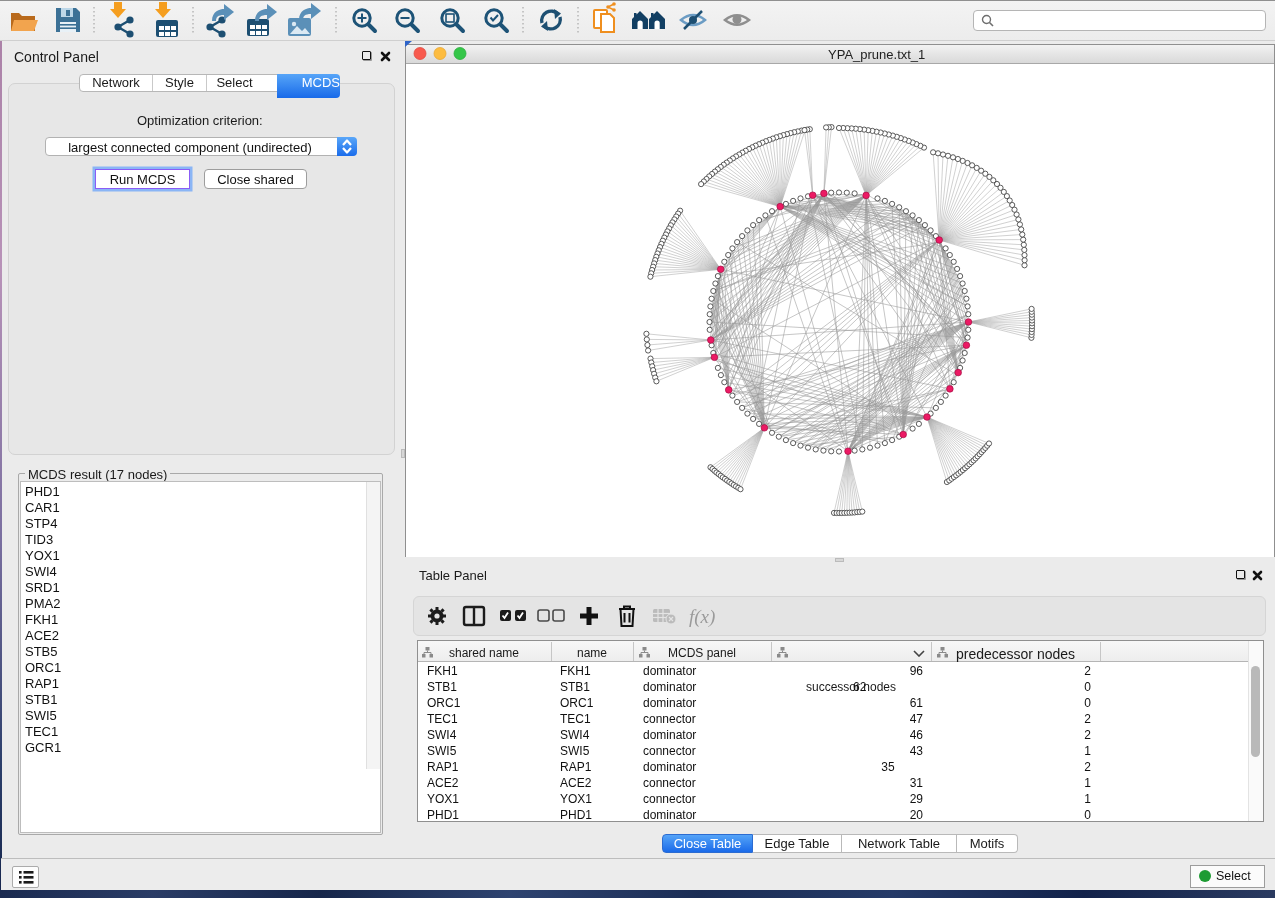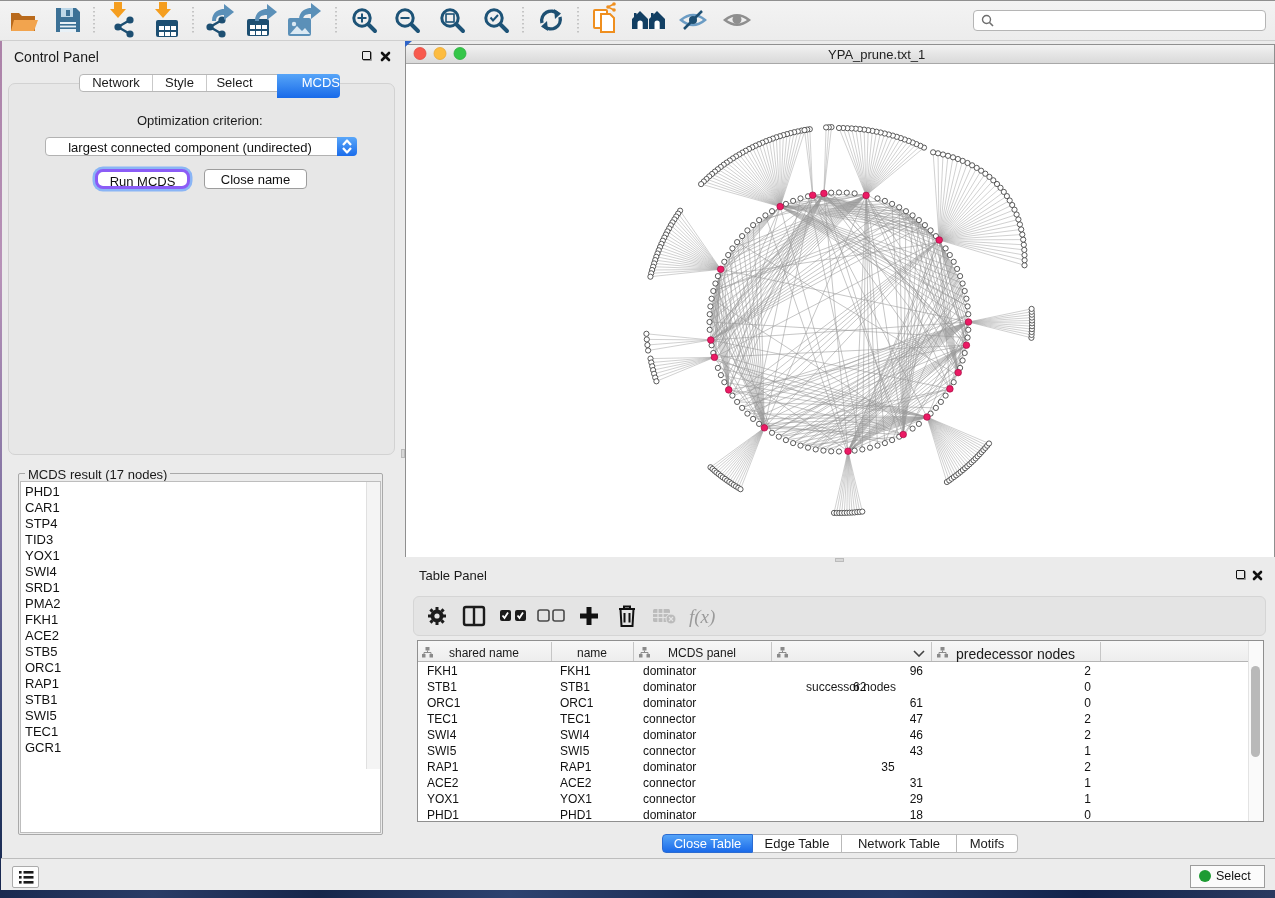--- a/index.html
+++ b/index.html
@@ -181,22 +181,22 @@
 <div class="abs" style="left:45px;top:137px;width:311px;height:19px;background:#fff;border:1px solid #b2b2b2;border-radius:4px">
   <div class="abs" style="left:0;top:2px;width:288px;text-align:center;font-size:13px;color:#111">largest connected component (undirected)</div>
   <div class="abs" style="left:291px;top:-1px;width:20px;height:19px;background:linear-gradient(#5aa7f9,#1a6ceb);border-radius:0 4px 4px 0">
     <svg width="20" height="19">
         <path d="M6 8 L10 3.5 L14 8" fill="none" stroke="#fff" stroke-width="2.2" stroke-linejoin="round"></path>
         <path d="M6 11 L10 15.5 L14 11" fill="none" stroke="#fff" stroke-width="2.2" stroke-linejoin="round"></path>
       </svg>
   </div>
 </div>
 
-<div class="abs" style="left:95px;top:169px;width:95px;height:20px;background:#fff;border:3px solid #8b5cf6;border-radius:8px;box-shadow:0 0 0 2.5px #8ab5f5;text-align:center;line-height:19px;font-size:13px;color:#111">Run MCDS</div>
-<div class="abs" style="left:204px;top:169px;width:103px;height:20px;background:#fff;border:1px solid #9d9d9d;border-radius:4px;text-align:center;line-height:19px;font-size:13px;color:#111">Close name</div>
+<div class="abs" style="left:95px;top:169px;width:95px;height:20px;background:#fff;border:1px solid #8b5cf6;border-radius:0;box-shadow:0 0 0 2.5px #8ab5f5;text-align:center;line-height:19px;font-size:13px;color:#111">Run MCDS</div>
+<div class="abs" style="left:204px;top:169px;width:103px;height:20px;background:#fff;border:1px solid #9d9d9d;border-radius:4px;text-align:center;line-height:19px;font-size:13px;color:#111">Close shared</div>
 
 <div class="abs" style="left:18px;top:473px;width:365px;height:362px;border:1px solid #a9a9a9;border-radius:2px"></div>
 <div class="abs" style="left:25px;top:467px;background:#ebebeb;padding:0 3px;font-size:13px;color:#1a1a1a">MCDS result (17 nodes)</div>
 <div class="abs" style="left:20px;top:481px;width:361px;height:352px;background:#fff;border:1px solid #bdbdbd">
   <div style="padding:2px 0 0 4px;font-size:13px;line-height:16px;color:#111">PHD1<br>CAR1<br>STP4<br>TID3<br>YOX1<br>SWI4<br>SRD1<br>PMA2<br>FKH1<br>ACE2<br>STB5<br>ORC1<br>RAP1<br>STB1<br>SWI5<br>TEC1<br>GCR1</div>
   <div class="abs" style="right:0;top:0;width:14px;height:287px;background:#f4f4f4;border-left:1px solid #e0e0e0"></div>
 </div>
 
 <div class="abs" style="left:405px;top:44px;width:870px;height:513px;border:1px solid #8f8f8f;border-bottom:none;background:#fff"></div>
 <div class="abs" style="left:406px;top:45px;width:868px;height:19px;background:linear-gradient(#f2f2f2,#d9d9d9);border-bottom:1px solid #a8a8a8"></div>
@@ -1117,21 +1117,21 @@
 <div class="abs" style="left:853px;top:776px;width:70px;text-align:right;font-size:12px;color:#111">31</div>
 <div class="abs" style="left:1021px;top:776px;width:70px;text-align:right;font-size:12px;color:#111">1</div>
 <div class="abs" style="left:427px;top:792px;font-size:12px;color:#111">YOX1</div>
 <div class="abs" style="left:560px;top:792px;font-size:12px;color:#111">YOX1</div>
 <div class="abs" style="left:643px;top:792px;font-size:12px;color:#111">connector</div>
 <div class="abs" style="left:853px;top:792px;width:70px;text-align:right;font-size:12px;color:#111">29</div>
 <div class="abs" style="left:1021px;top:792px;width:70px;text-align:right;font-size:12px;color:#111">1</div>
 <div class="abs" style="left:427px;top:808px;font-size:12px;color:#111">PHD1</div>
 <div class="abs" style="left:560px;top:808px;font-size:12px;color:#111">PHD1</div>
 <div class="abs" style="left:643px;top:808px;font-size:12px;color:#111">dominator</div>
-<div class="abs" style="left:853px;top:808px;width:70px;text-align:right;font-size:12px;color:#111">18</div>
+<div class="abs" style="left:853px;top:808px;width:70px;text-align:right;font-size:12px;color:#111">20</div>
 <div class="abs" style="left:1021px;top:808px;width:70px;text-align:right;font-size:12px;color:#111">0</div>
 <div class="abs" style="left:1248px;top:641px;width:15px;height:180px;background:#fafafa;border-left:1px solid #e3e3e3"></div>
 <div class="abs" style="left:1251px;top:666px;width:9px;height:91px;background:#b9b9b9;border-radius:5px"></div>
 
 <div class="abs" style="left:662px;top:834px;height:19px;font-size:13px">
  <div class="abs" style="left:0;top:0;width:91px;height:19px;background:linear-gradient(#55a4f8,#1a6ae9);border:1px solid #2c6cd1;border-radius:4px 0 0 4px;color:#fff;text-align:center;line-height:18px">Close Table</div>
  <div class="abs" style="left:91px;top:0;width:89px;height:19px;background:#fff;border:1px solid #b9b9b9;border-left:none;color:#1a1a1a;text-align:center;line-height:18px">Edge Table</div>
  <div class="abs" style="left:180px;top:0;width:115px;height:19px;background:#fff;border:1px solid #b9b9b9;border-left:none;color:#1a1a1a;text-align:center;line-height:18px">Network Table</div>
  <div class="abs" style="left:295px;top:0;width:61px;height:19px;background:#fff;border:1px solid #b9b9b9;border-left:none;border-radius:0 4px 4px 0;color:#1a1a1a;text-align:center;line-height:18px">Motifs</div>
 </div>

